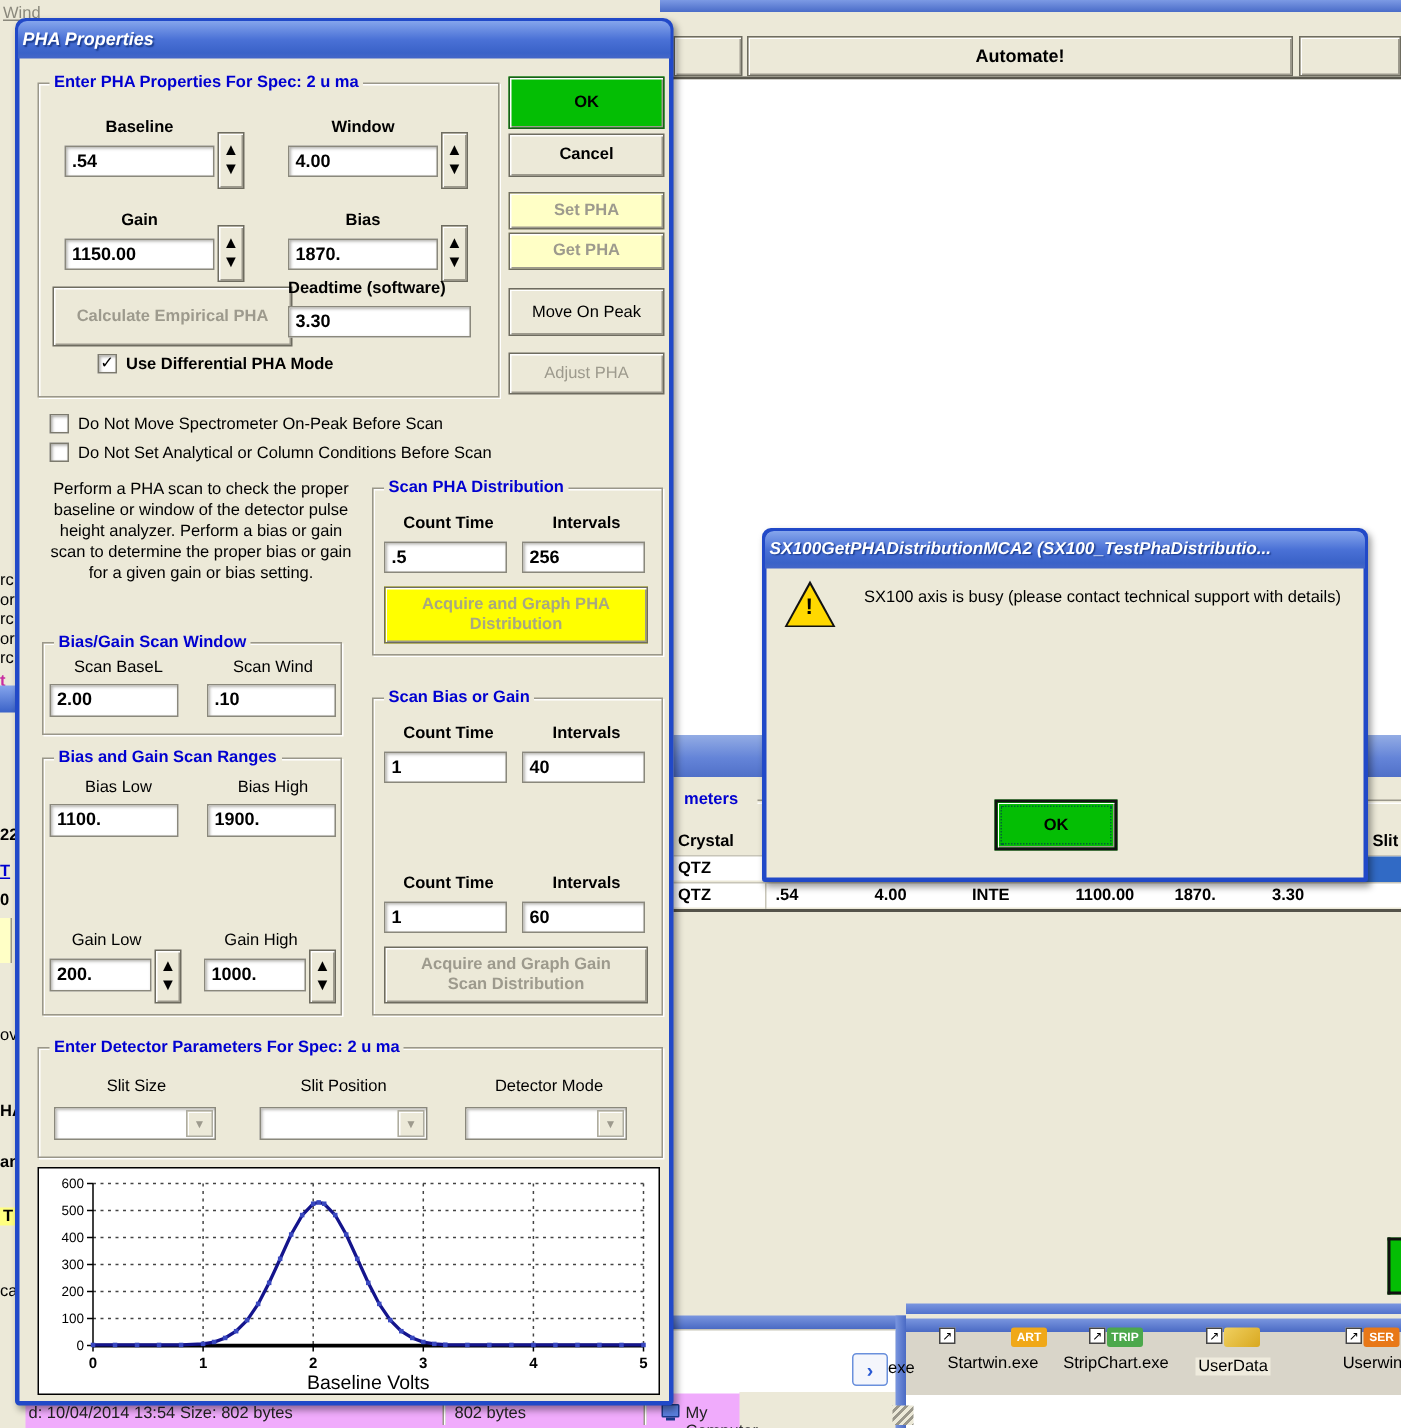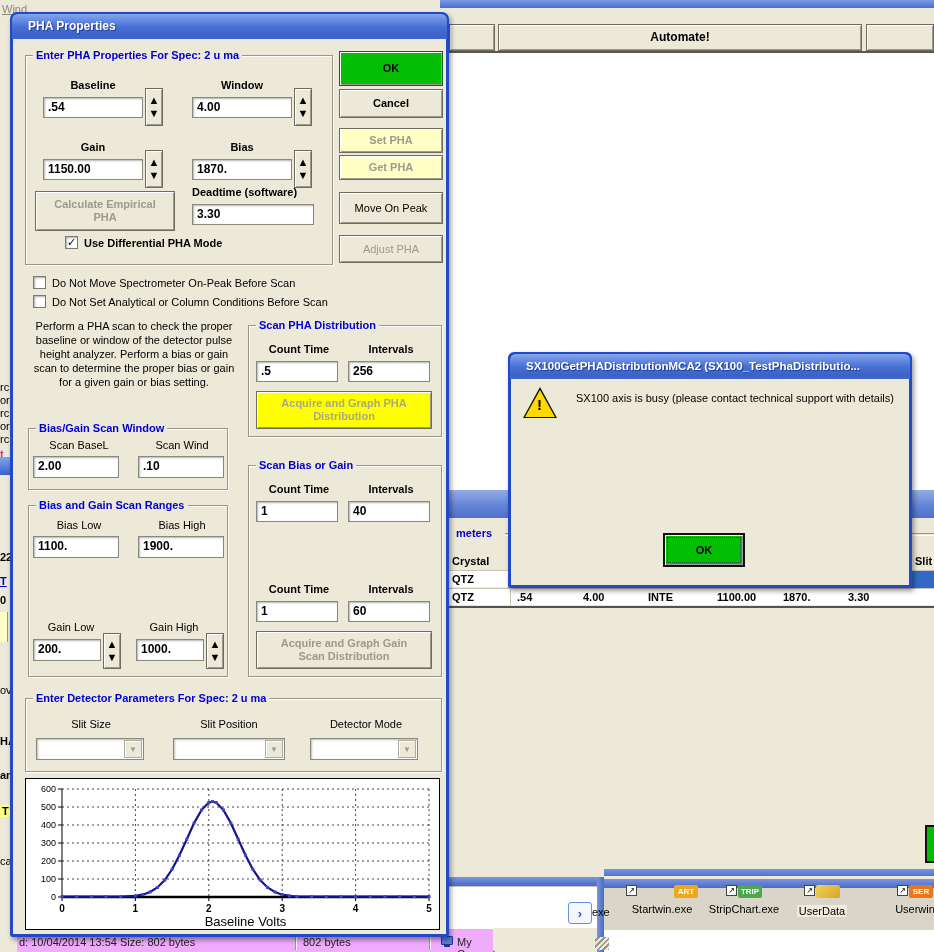--- a/index.html
+++ b/index.html
@@ -15,21 +15,21 @@
   .btn.dis { color:#9d9a8d; }
   .btn.green { background:#04BE04; border:1px solid #1c5c1c; }
   .btn.pyellow { background:#FFFFC6; }
   .btn.yellow { background:#FFFF00; color:#A8A882; }
   .spin { background:#ECE9D8; border:1px solid #6e6c60; box-shadow:inset 1px 1px 0 #ffffff, inset -1px -1px 0 #9d9a8d; display:flex; flex-direction:column; align-items:center; justify-content:center; cursor:pointer; }
   .spin span { font-size:11px; line-height:13px; color:#000; }
   .cb { width:13px; height:13px; background:#fff; border:1px solid #7c7a6e; box-shadow:inset 1px 1px 2px rgba(90,88,80,.5); font-size:11px; font-weight:bold; line-height:11px; text-align:center; color:#000; }
   .combo { background:#fff; border:1px solid #8a887c; box-shadow:inset 1px 1px 2px rgba(90,88,80,.4); }
   .combo .arrowbtn { position:absolute; right:1px; top:1px; bottom:1px; width:18px; background:#ECE9D8; border:1px solid #aeaca0; box-shadow:inset 1px 1px 0 #fff; color:#9d9a8d; font-size:8px; display:flex; align-items:center; justify-content:center; }
   .dlg { background:#ECE9D8; border:3px solid #2149C8; border-radius:7px 7px 3px 3px; box-shadow:2px 3px 5px rgba(0,0,0,.4); }
-  .tbar { position:absolute; left:-1px; right:-1px; top:-1px; height:25px; border-radius:6px 6px 0 0; background:linear-gradient(180deg,#85A5EC 0%,#4A71D6 50%,#3A62C8 85%,#4466C8 100%); color:#fff; font-weight:bold; font-size:12px; line-height:25px; padding-left:16px; text-shadow:1px 1px 1px #1a3a8a; white-space:nowrap; overflow:hidden; }
+  .tbar { position:absolute; left:-1px; right:-1px; top:-1px; height:25px; border-radius:6px 6px 0 0; background:linear-gradient(180deg,#85A5EC 0%,#4A71D6 50%,#3A62C8 85%,#4466C8 100%); color:#fff; font-weight:bold; font-size:12px; line-height:25px; padding-left:3px; text-shadow:1px 1px 1px #1a3a8a; white-space:nowrap; overflow:hidden;font-style:italic; }
   .frag { position:absolute; left:0; font-size:11px; color:#000; white-space:nowrap; }
   .frag.pink { color:#C82CA0; font-weight:bold; }
   .frag.blue { color:#0000D0; font-weight:bold; }
   .frag.yellowbg { background:#FFFF80; font-weight:bold; padding:0 2px; }
   .sep { position:absolute; width:2px; background:#9a978a; border-right:1px solid #fff; }
   .dicon { position:absolute; top:885px; width:84px; text-align:center; cursor:pointer; }
   .dicon .irow { display:flex; align-items:flex-start; justify-content:center; gap:1px; height:16px; }
   .dicon .badge { width:11px; height:11px; background:#fff; border:1px solid #444; font-size:8px; line-height:10px; color:#000; }
   .dicon .chip { height:13px; min-width:24px; border-radius:2px; color:#fff; font-size:8px; font-weight:bold; line-height:13px; padding:0 2px; }
   .dicon .dlabel { font-size:11px; color:#000; margin-top:2px; white-space:nowrap; }
@@ -177,21 +177,21 @@
       <span>▼</span>
     </div>
 
   <span class="lbl b abs" style="left:179px;top:126px;width:100px;text-align:center;">Bias</span>
   <div class="txt abs" style="left:179px;top:144px;width:100px;height:21px;">1870.</div>
   <div class="spin abs" style="left:281px;top:135px;width:18px;height:38px;">
       <span>▲</span>
       <span>▼</span>
     </div>
 
-  <div class="btn dis abs" style="left:22px;top:176px;width:140px;height:40px;padding:0 14px;">Calculate Empirical PHA</div>
+  <div class="btn dis abs" style="left:22px;top:176px;width:160px;height:40px;padding:0 14px;">Calculate Empirical PHA</div>
   <span class="lbl b abs" style="left:179px;top:171px;width:125px;">Deadtime (software)</span>
   <div class="txt abs" style="left:179px;top:189px;width:122px;height:21px;">3.30</div>
 
   <div class="cb abs" style="left:52px;top:221px;">✓</div>
   <span class="lbl b abs" style="left:71px;top:222px;">Use Differential PHA Mode</span>
 
   <div class="btn green abs" style="left:326px;top:36px;width:104px;height:35px;">OK</div>
   <div class="btn abs" style="left:326px;top:74px;width:104px;height:29px;">Cancel</div>
   <div class="btn pyellow dis abs" style="left:326px;top:113px;width:104px;height:25px;">Set PHA</div>
   <div class="btn pyellow dis abs" style="left:326px;top:140px;width:104px;height:25px;">Get PHA</div>

